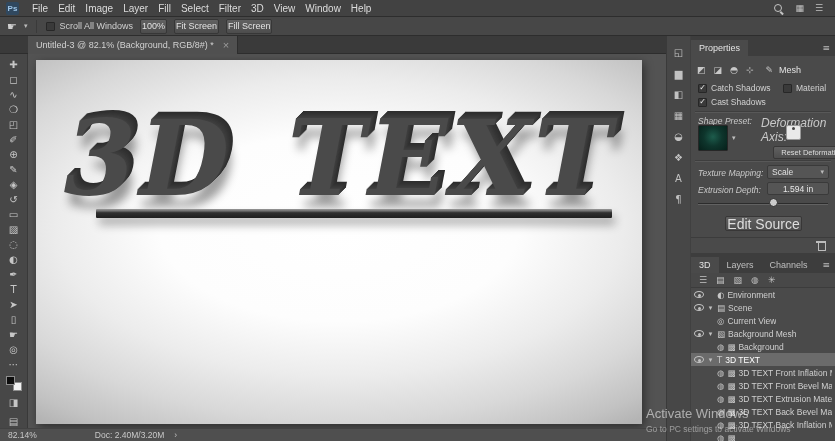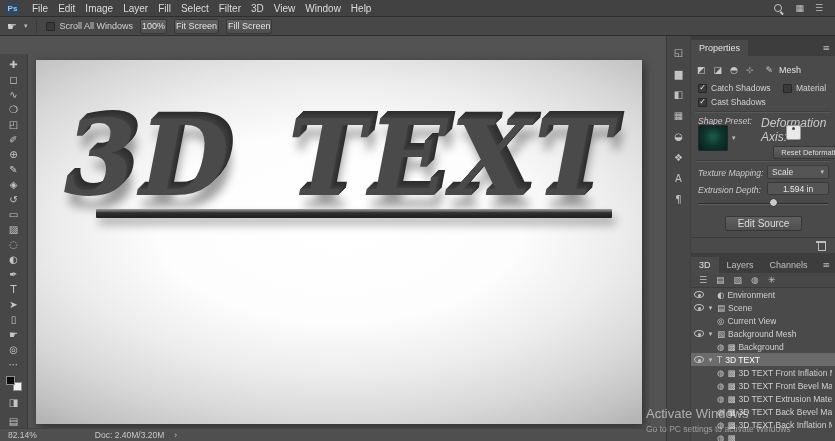--- a/index.html
+++ b/index.html
@@ -95,21 +95,21 @@
   .plabel{position:absolute;font-size:8.5px;color:#c9c9c9;font-style:italic;}
   .preset-thumb{position:absolute;left:7px;top:69px;width:30px;height:26px;border:1px solid #272727;border-radius:1px;
         background:radial-gradient(circle at 50% 45%, #1d5c4c 0%, #0e352c 48%, #06201a 100%);}
   .thumb-arrow{position:absolute;left:41px;top:78px;font-size:7px;color:#c0c0c0;}
   .axis-widget{position:absolute;left:95px;top:69px;width:15px;height:15px;background:#e9e9e9;
         border:1px solid #9a9a9a;border-radius:2px;}
   .axis-widget::after{content:"";position:absolute;left:5px;top:1px;width:3px;height:3px;border-radius:50%;background:#444;}
   .pbtn{position:absolute;background:linear-gradient(#606060,#4e4e4e);border:1px solid #383737;border-radius:2px;
         color:#dddddd;display:flex;align-items:center;justify-content:center;}
   .reset-btn{left:70px;top:90px;width:79px;height:13px;font-size:7.5px;margin-left:12px;}
-  .editsrc-btn{left:34px;top:160px;width:77px;height:15px;font-size:10px;text-align:center;}
+  .editsrc-btn{left:34px;top:160px;width:77px;height:15px;font-size:14px;text-align:center;}
   .dropdown{position:absolute;left:76px;top:109px;width:62px;height:14px;background:#555555;border:1px solid #3a3a3a;
         border-radius:2px;display:flex;align-items:center;justify-content:space-between;padding:0 4px;font-size:8.5px;color:#e0e0e0;}
   .valuebox{position:absolute;left:76px;top:126px;width:62px;height:13px;background:#555555;border:1px solid #3a3a3a;
         border-radius:2px;display:flex;align-items:center;justify-content:center;font-size:8.5px;color:#e6e6e6;}
   .slider-track{position:absolute;left:7px;right:7px;top:147px;height:2px;background:#2c2c2c;border-bottom:1px solid #626262;}
   .slider-thumb{position:absolute;left:78px;top:142px;width:9px;height:9px;border-radius:50%;background:#cbcbcb;border:1px solid #2a2a2a;}
   .props-footer{position:absolute;left:0;right:0;bottom:0;height:16px;border-top:1px solid #3c3c3c;
         display:flex;align-items:center;justify-content:flex-end;padding-right:9px;}
   .trash{position:relative;width:10px;height:11px;}
   .trash::before{content:"";position:absolute;left:2px;top:3px;width:6px;height:7px;border:1px solid #bdbdbd;
@@ -175,20 +175,26 @@
     <span class="vdiv"></span>
     <label class="opt-check">
       <span class="cb"></span>
       <span>Scroll All Windows</span>
     </label>
     <button class="btn">100%</button>
     <button class="btn">Fit Screen</button>
     <button class="btn">Fill Screen</button>
   </div>
 
+  <div class="tabbar">
+    <div class="doc-tab">
+      <span>Untitled-3 @ 82.1% (Background, RGB/8#) *</span>
+      <span class="tab-close">×</span>
+    </div>
+  </div>
 
   <div class="toolbar">
     <div id="tools" style="display:flex;flex-direction:column;align-items:center;">
         <div class="tool">✚</div>
         <div class="tool">◻</div>
         <div class="tool">∿</div>
         <div class="tool">❍</div>
         <div class="tool">◰</div>
         <div class="tool">✐</div>
         <div class="tool">⊕</div>

